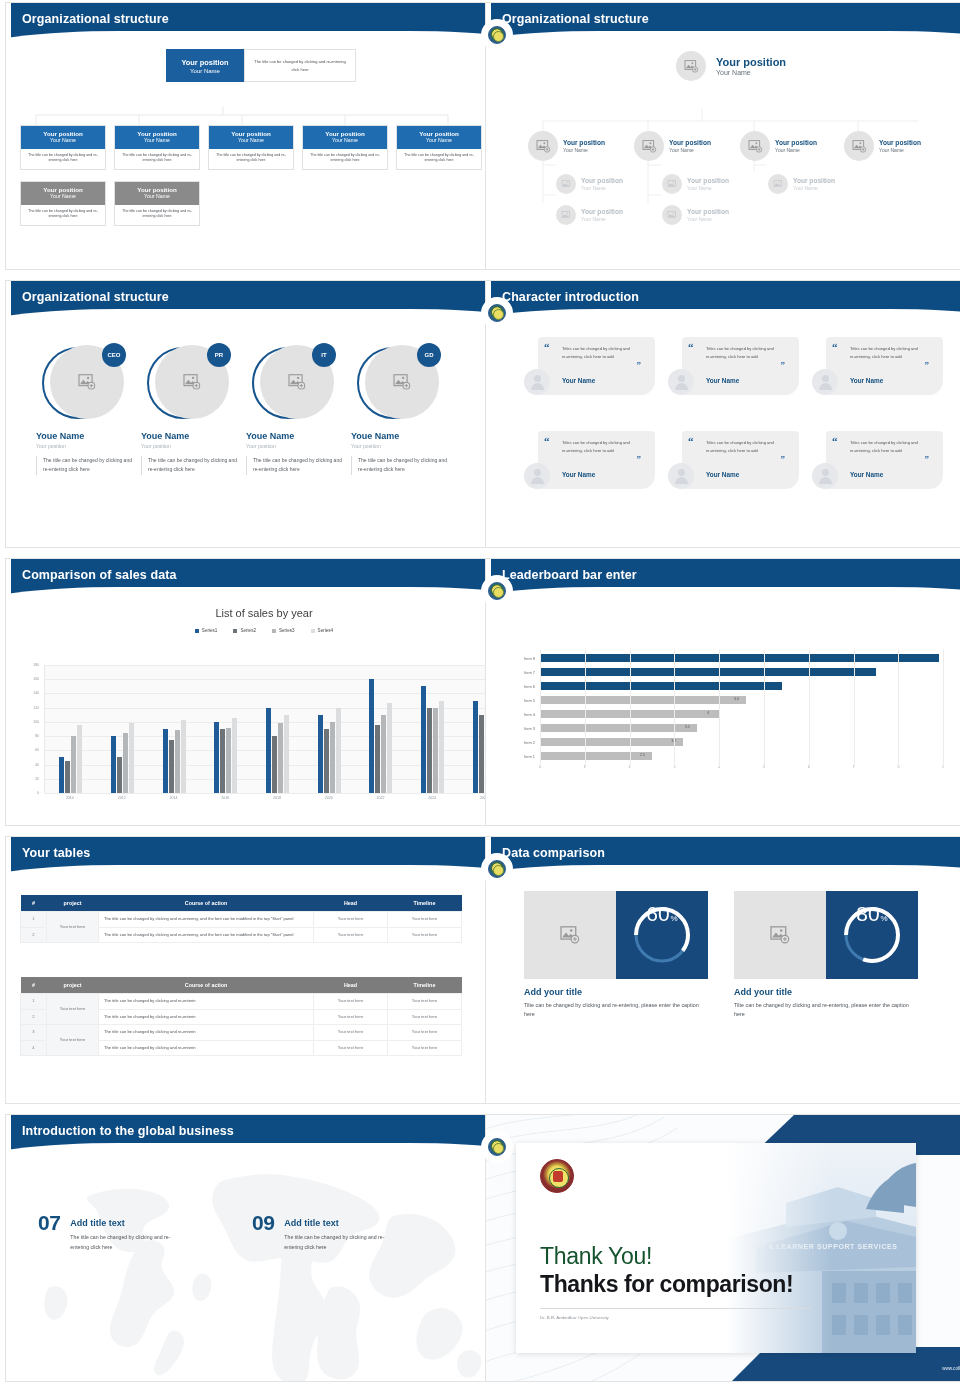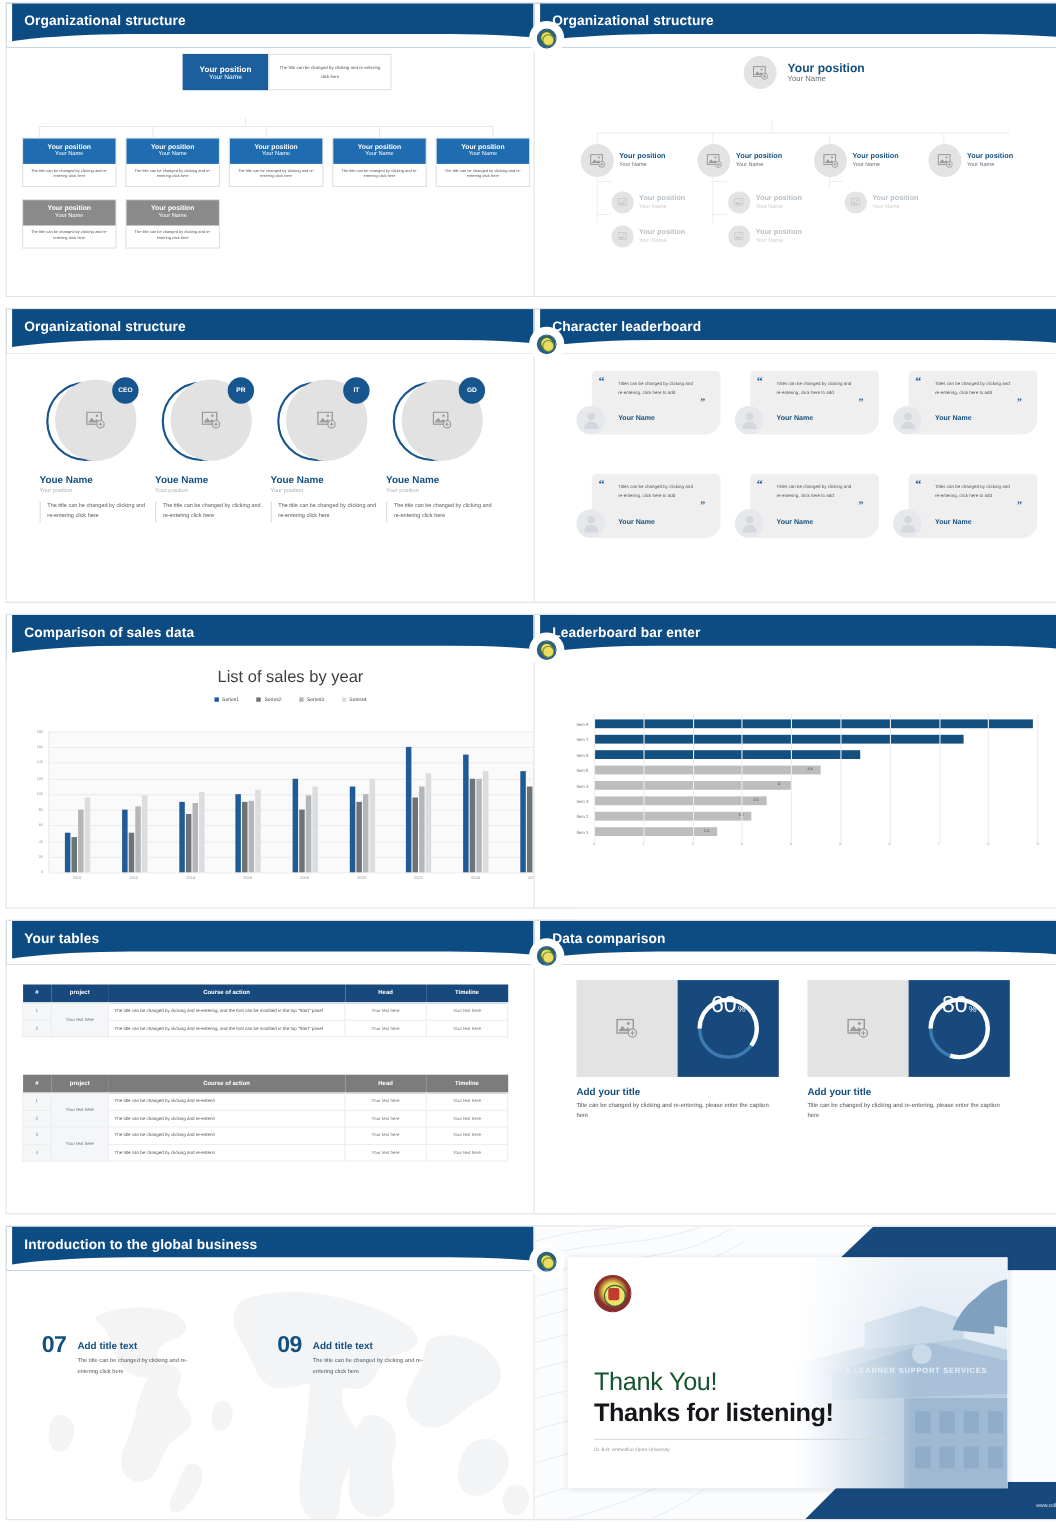--- a/index.html
+++ b/index.html
@@ -97,21 +97,21 @@
   .qcard .qtxt { position:absolute; left:42px; top:8px; width:72px; font-size:4.1px;
         color:#4e545a; line-height:1.85; }
   .qcard .qname { position:absolute; left:42px; top:40px; font-size:6.4px; font-weight:bold;
         color:#14507f; }
   .qcard .qav { position:absolute; left:4px; top:32px; width:26px;height:26px;border-radius:50%;
         background:#e6e8ec; display:flex;align-items:center;justify-content:center;}
   .qcard .qav .head{width:7px;height:7px;border-radius:50%;background:#d4d8de;}
   .qcard .qav .bod{width:13px;height:7px;border-radius:7px 7px 0 0;background:#d4d8de;margin-top:1px;}
 
   
-  .ch-title { text-align:center; font-size:15px; color:#3f3f3f; margin-top:8px;}
+  .ch-title { text-align:center; font-size:11px; color:#3f3f3f; margin-top:8px;}
   .legend { display:flex; justify-content:center; gap:16px; margin-top:9px; }
   .legend .li { display:flex; align-items:center; gap:3px; font-size:4.6px; color:#4a4a4a;}
   .legend .sw { width:4px;height:4px; }
   .plot { position:absolute; left:14px; right:12px; top:66px; height:148px; }
   .yaxis { position:absolute; left:0; top:0; width:22px; height:128px;}
   .ytick { position:absolute; right:3px; font-size:3.4px; color:#8e959b; transform:translateY(-50%); }
   .pgrid { position:absolute; left:24px; right:0; top:0; height:128px;
       background:#fafafa; border-left:1px solid #e8e8e8; }
   .gl { position:absolute; left:0; right:0; height:1px; background:#ececec; }
   .bars { position:absolute; left:0; right:0; bottom:0; top:0; display:flex;
@@ -551,21 +551,21 @@
         <div class="circ-name">Youe Name</div>
         <div class="circ-pos">Your position</div>
         <div class="circ-note">The title can be changed by clicking and re-entering click here</div>
       </div>
     </div>
   </div>
 
   <div class="slide">
     <div class="hdr"></div>
     <div class="edgebar"></div>
-    <div class="hdr-title">Character leaderboard</div>
+    <div class="hdr-title">Character introduction</div>
     <div class="badge">
           <div class="seal"></div>
         </div>
     <div class="pgno">25</div>
 
     <div class="body">
       <div class="qcard" style="left:34px; top:16px;">
         <div class="bubble"></div>
         <div class="qav">
               <div style="display:flex;flex-direction:column;align-items:center;">
@@ -1117,21 +1117,21 @@
               <path d="M150 58 C158 34 176 22 190 20 L190 64 Z"></path>
               <path d="M140 66 C148 44 164 32 178 30 L178 70 Z"></path>
             </g>
             <circle cx="112" cy="88" r="9" fill="#cfdeec" opacity=".85"></circle>
             <rect width="190" height="210" fill="url(#fade)"></rect>
           </svg>
           <div class="ty-overlay-txt">ION &amp; LEARNER SUPPORT SERVICES</div>
         </div>
         <div class="ty-logo"></div>
         <div class="ty-h1">Thank You!</div>
-        <div class="ty-h2">Thanks for listening!</div>
+        <div class="ty-h2">Thanks for comparison!</div>
         <div class="ty-rule"></div>
         <div class="ty-sub">Dr. B.R. Ambedkar Open University</div>
       </div>
 
       <div class="ty-url">www.collegeppt.com</div>
     </div>
   </div>
 
 </div>
 </div>

